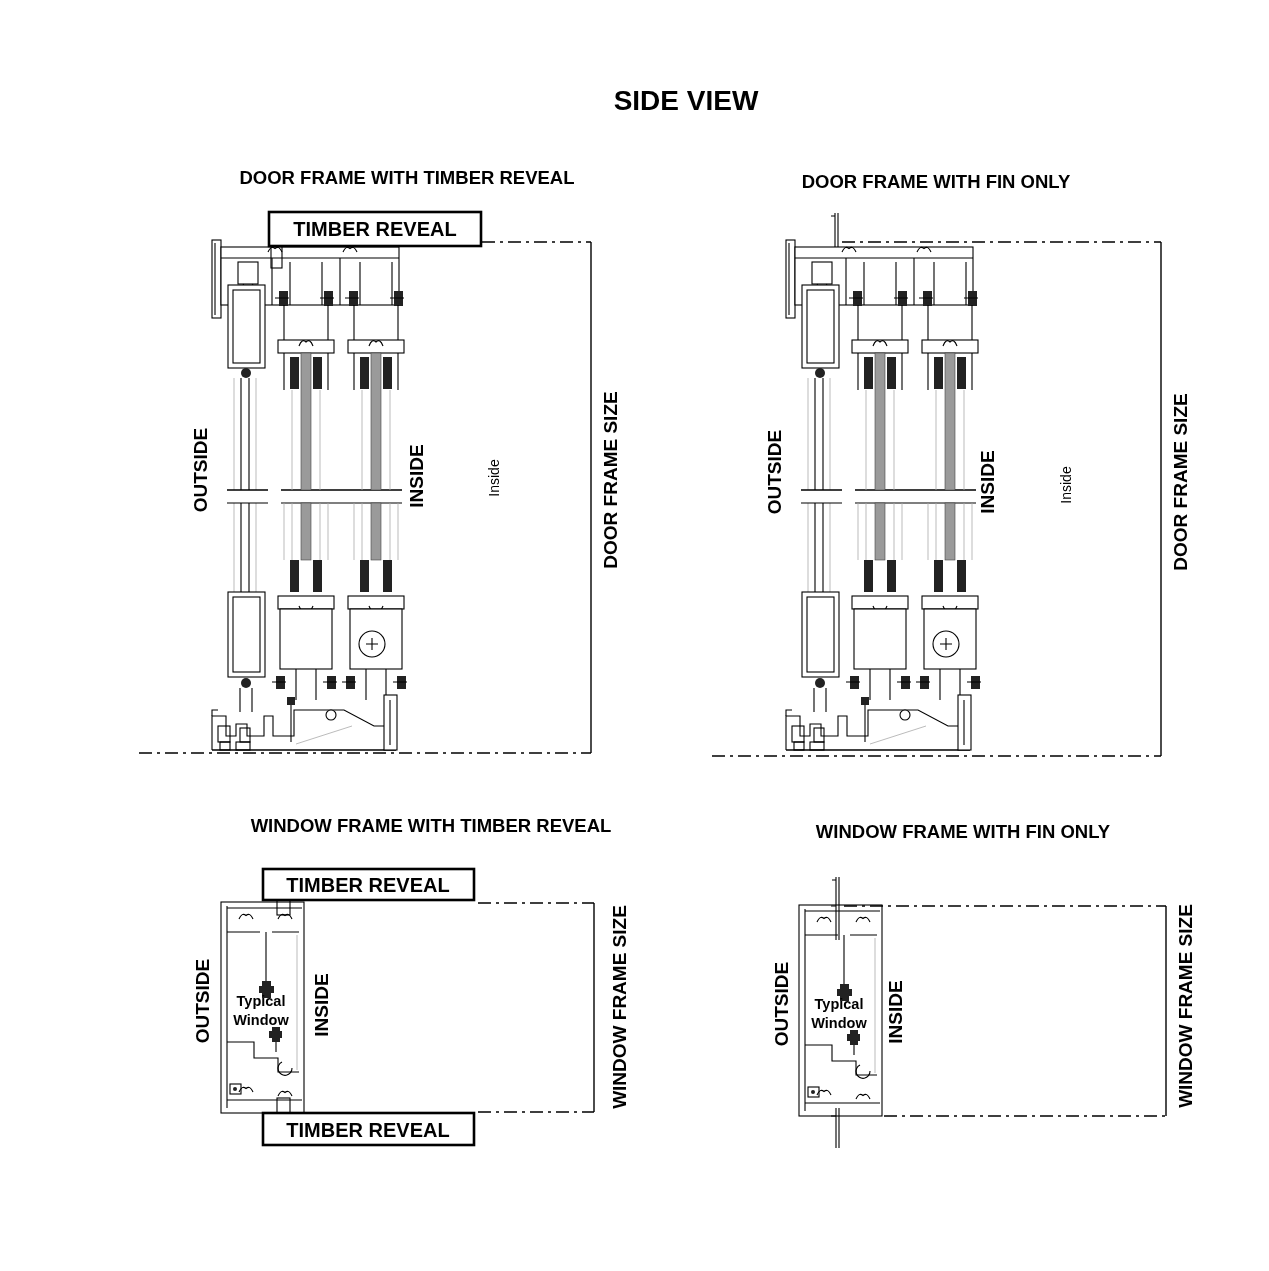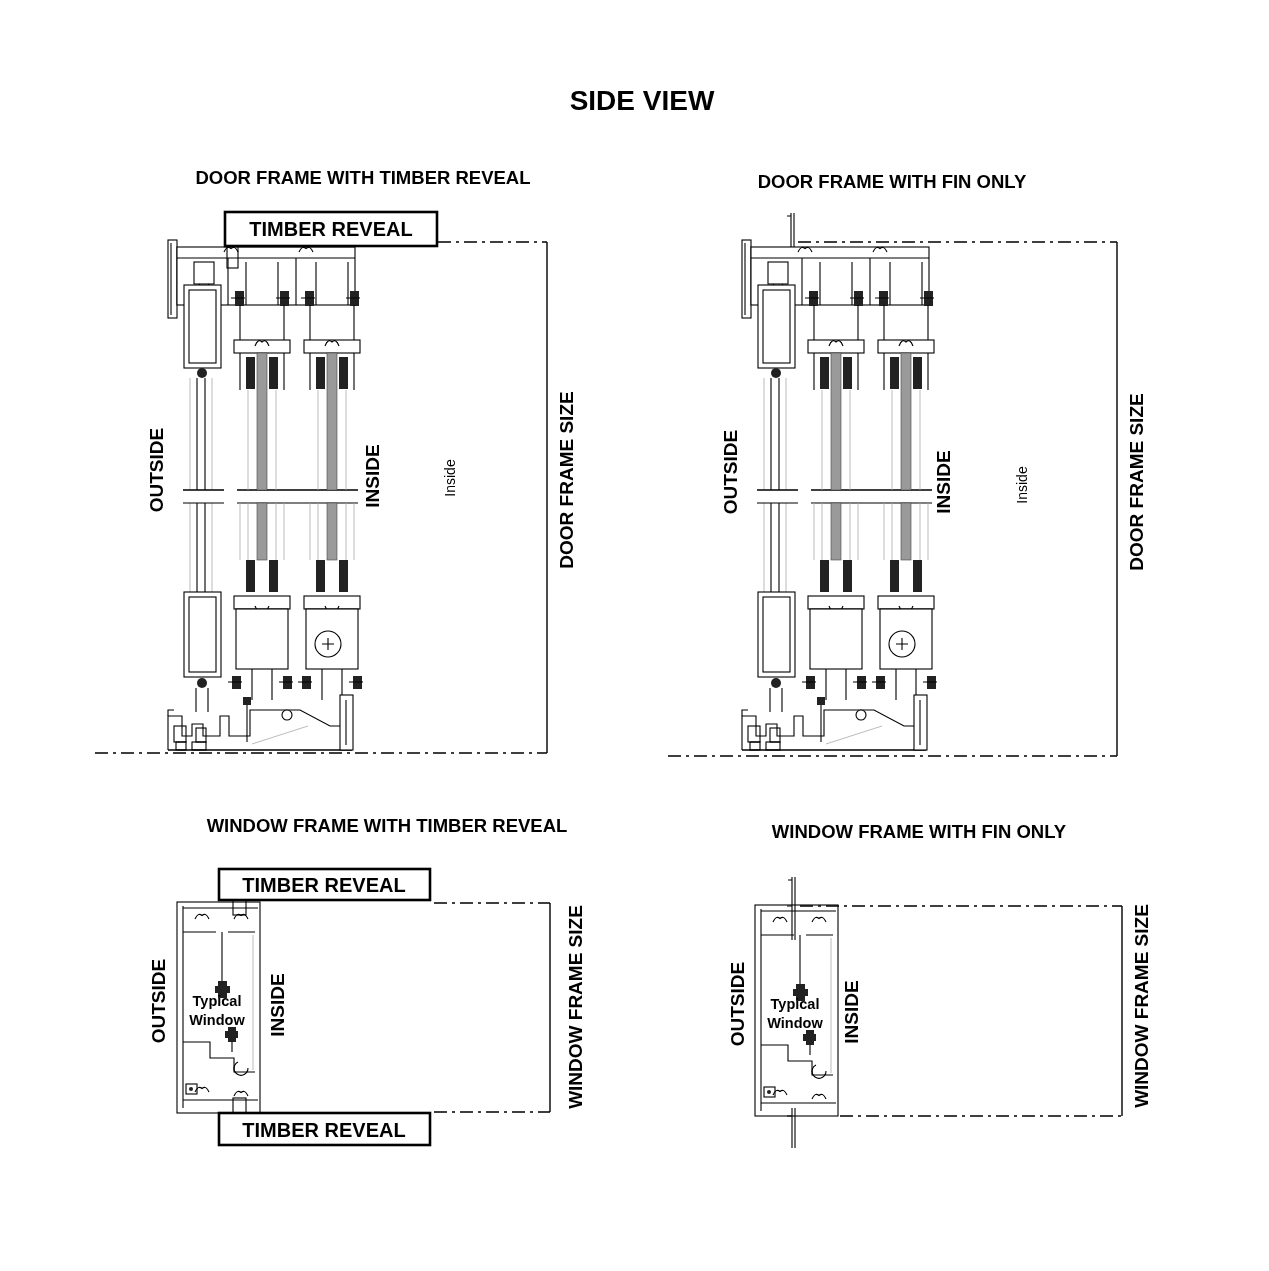--- a/index.html
+++ b/index.html
@@ -1,17 +1,17 @@
 <!DOCTYPE html>
 <html><head>
 <meta charset="utf-8">
 <style>
   html,body{margin:0;padding:0;background:#fff;}
   .canvas{position:relative;width:1186px;height:1271px;background:#fff;overflow:hidden;
-          font-family:"Liberation Sans", sans-serif;}
+          font-family:"Liberation Sans", sans-serif;margin-left:44px;}
   svg{display:block;}
   svg text{fill:#000;font-family:"Liberation Sans", sans-serif;}
   .t-main {font-size:28px;font-weight:bold;}
   .t-panel{font-size:18.5px;font-weight:bold;}
   .t-box  {font-size:20px;font-weight:bold;}
   .t-rot  {font-size:19px;font-weight:bold;}
   .t-note {font-size:14px;font-weight:normal;}
   .t-win  {font-size:14.5px;font-weight:bold;}
   .ln  {stroke:#000;fill:none;stroke-width:1.1;stroke-linejoin:miter;stroke-linecap:butt;}
   .ln2 {stroke:#000;fill:none;stroke-width:1.4;}

